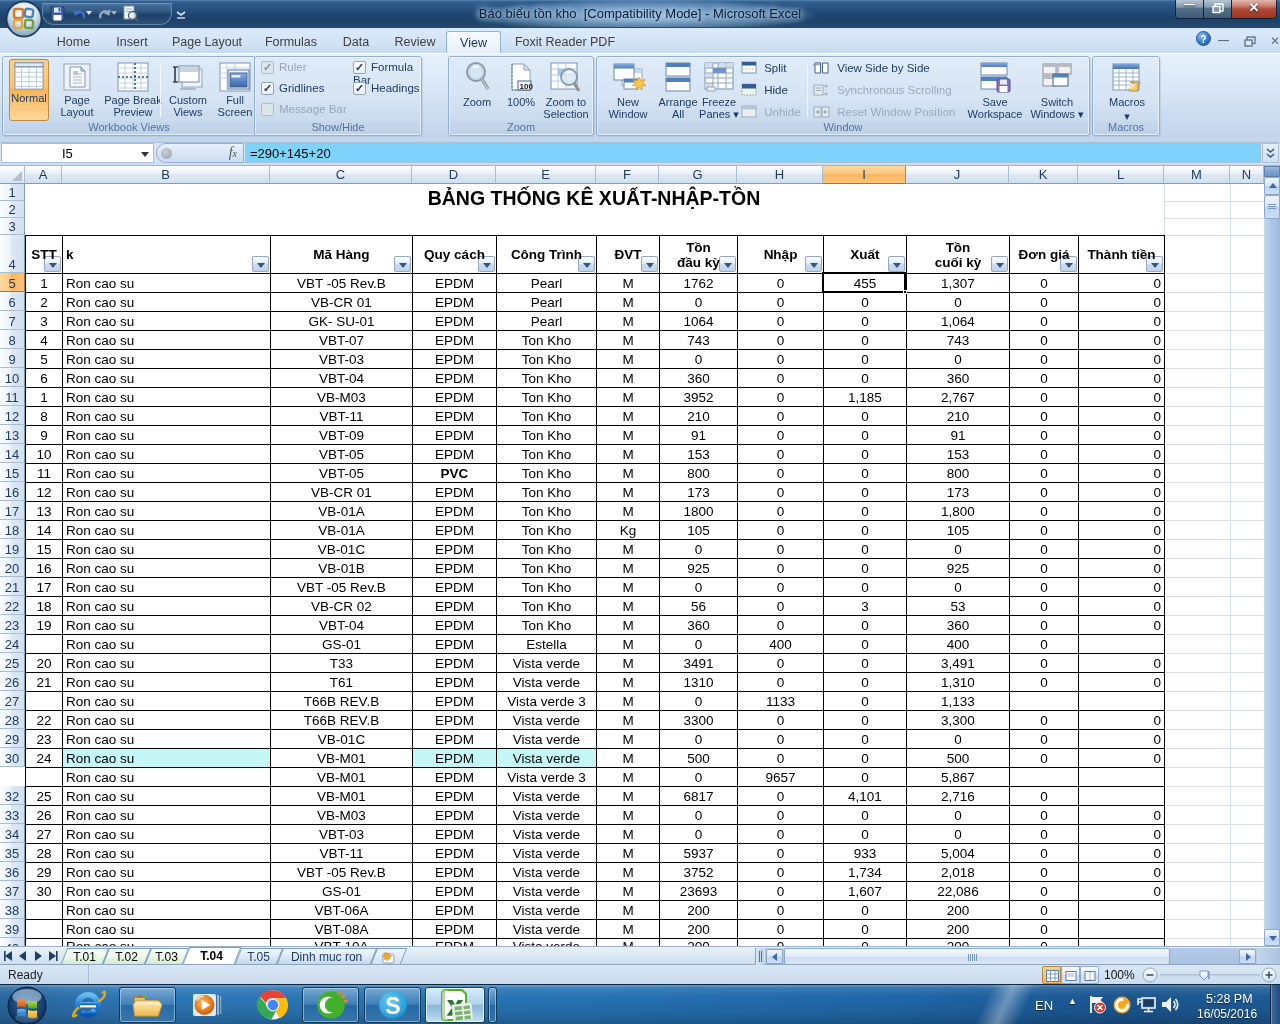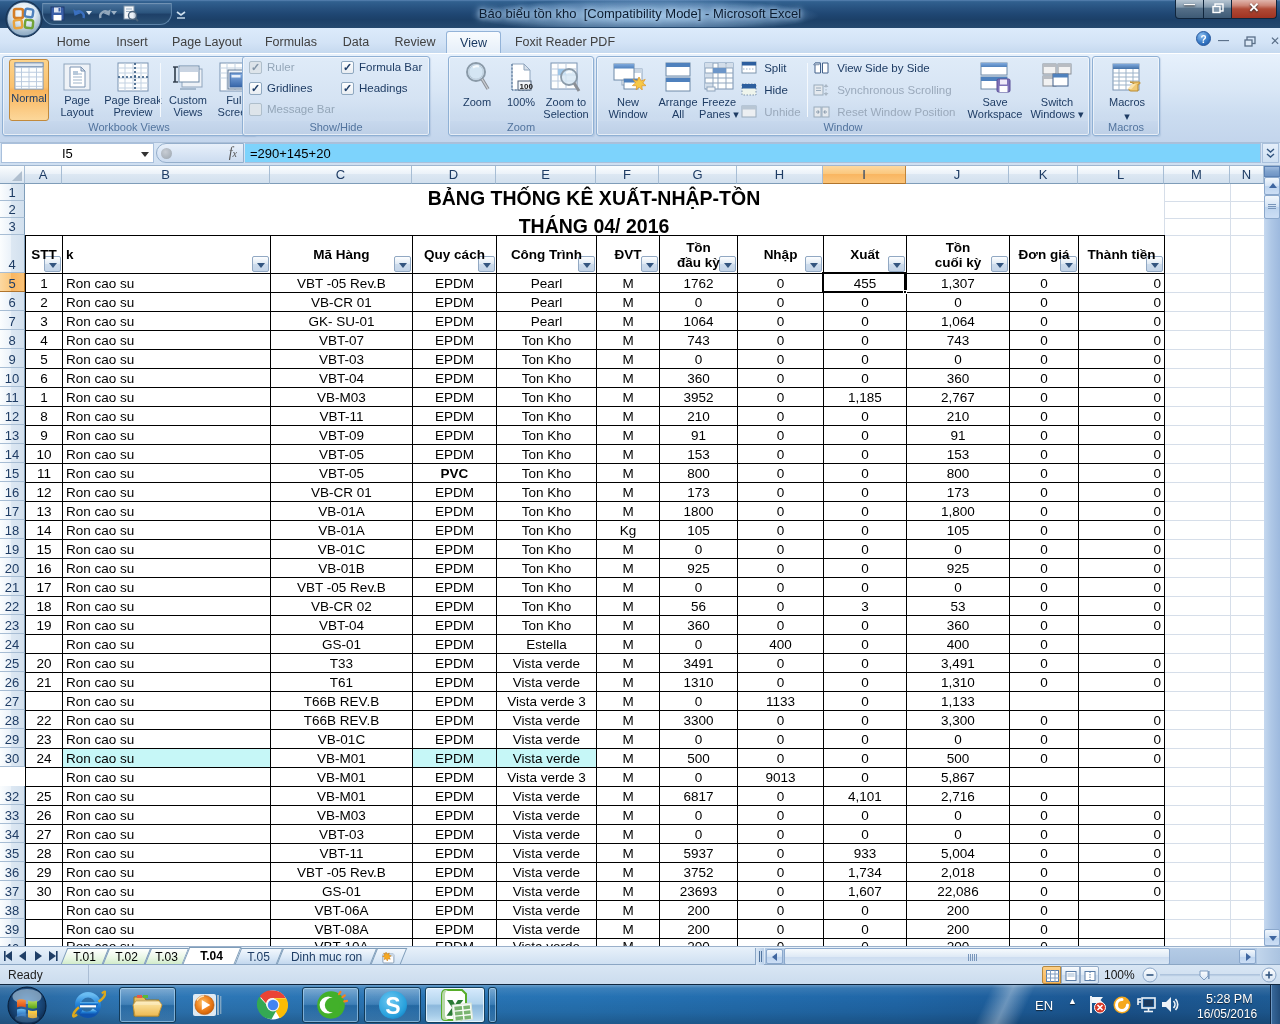--- a/index.html
+++ b/index.html
@@ -286,21 +286,21 @@
               <stop offset="0" stop-color="#86aee2"></stop>
 <stop offset="1" stop-color="#3665a8"></stop>
             </linearGradient>
           </defs>
 <rect x="12.5" y="14" width="9" height="2.5" fill="#e8f0fa"></rect>
         </svg>
         <div class="bl">Full<br>Screen</div>
       </div>
 <div class="glabel">Workbook Views</div>
 </div>
-<div class="group" style="left:242px;width:188px;padding-left:39px;">
+<div class="group" style="left:254px;width:168px;padding-left:39px;">
 <div class="chk dis" style="left:6px;top:4px;"><span class="box c"></span><span class="lab">Ruler</span></div>
 <div class="chk" style="left:6px;top:25px;"><span class="box c"></span><span class="lab">Gridlines</span></div>
 <div class="chk dis" style="left:6px;top:46px;"><span class="box "></span><span class="lab">Message Bar</span></div>
 <div class="chk" style="left:98px;top:4px;"><span class="box c"></span><span class="lab">Formula Bar</span></div>
 <div class="chk" style="left:98px;top:25px;"><span class="box c"></span><span class="lab">Headings</span></div>
 <div class="glabel">Show/Hide</div>
 </div>
 <div class="group" style="left:448px;width:146px;">
 <div class="bigbtn" style="left:6px;top:2px;width:44px;">
         <svg class="bi" width="30" height="34" viewBox="0 0 30 34">
@@ -614,21 +614,20 @@
 <div class="rhd" style="top:620px;height:19px;line-height:14px;">32</div>
 <div class="rhd" style="top:639px;height:19px;line-height:14px;">33</div>
 <div class="rhd" style="top:658px;height:19px;line-height:14px;">34</div>
 <div class="rhd" style="top:677px;height:19px;line-height:14px;">35</div>
 <div class="rhd" style="top:696px;height:19px;line-height:14px;">36</div>
 <div class="rhd" style="top:715px;height:19px;line-height:14px;">37</div>
 <div class="rhd" style="top:734px;height:19px;line-height:14px;">38</div>
 <div class="rhd" style="top:753px;height:19px;line-height:14px;">39</div>
 <div class="rhd" style="top:772px;height:19px;line-height:14px;">40</div>
 <div class="abs" id="titles1" style="left:294px;top:21px;width:600px;font-size:19.5px;">BẢNG THỐNG KÊ XUẤT-NHẬP-TỒN</div>
-<div class="abs" id="titles2" style="left:294px;top:49px;width:600px;font-size:19.5px;">THÁNG 04/ 2016</div>
 <table id="xtable" class="abs" style="left:25px;top:69px;">
       <colgroup>
         <col style="width:37px;">
         <col style="width:208px;">
         <col style="width:142px;">
         <col style="width:84px;">
         <col style="width:100px;">
         <col style="width:63px;">
         <col style="width:78px;">
         <col style="width:86px;">
@@ -1017,21 +1016,21 @@
           <td class="r">0</td>
         </tr>
         <tr style="height:19px;">
           <td></td>
           <td class="l">Ron cao su</td>
           <td>VB-M01</td>
           <td class="">EPDM</td>
           <td class="">Vista verde 3</td>
           <td>M</td>
           <td>0</td>
-          <td>9013</td>
+          <td>9657</td>
           <td>0</td>
           <td>5,867</td>
           <td></td>
           <td class="r"></td>
         </tr>
         <tr style="height:19px;">
           <td>25</td>
           <td class="l">Ron cao su</td>
           <td>VB-M01</td>
           <td class="">EPDM</td>

